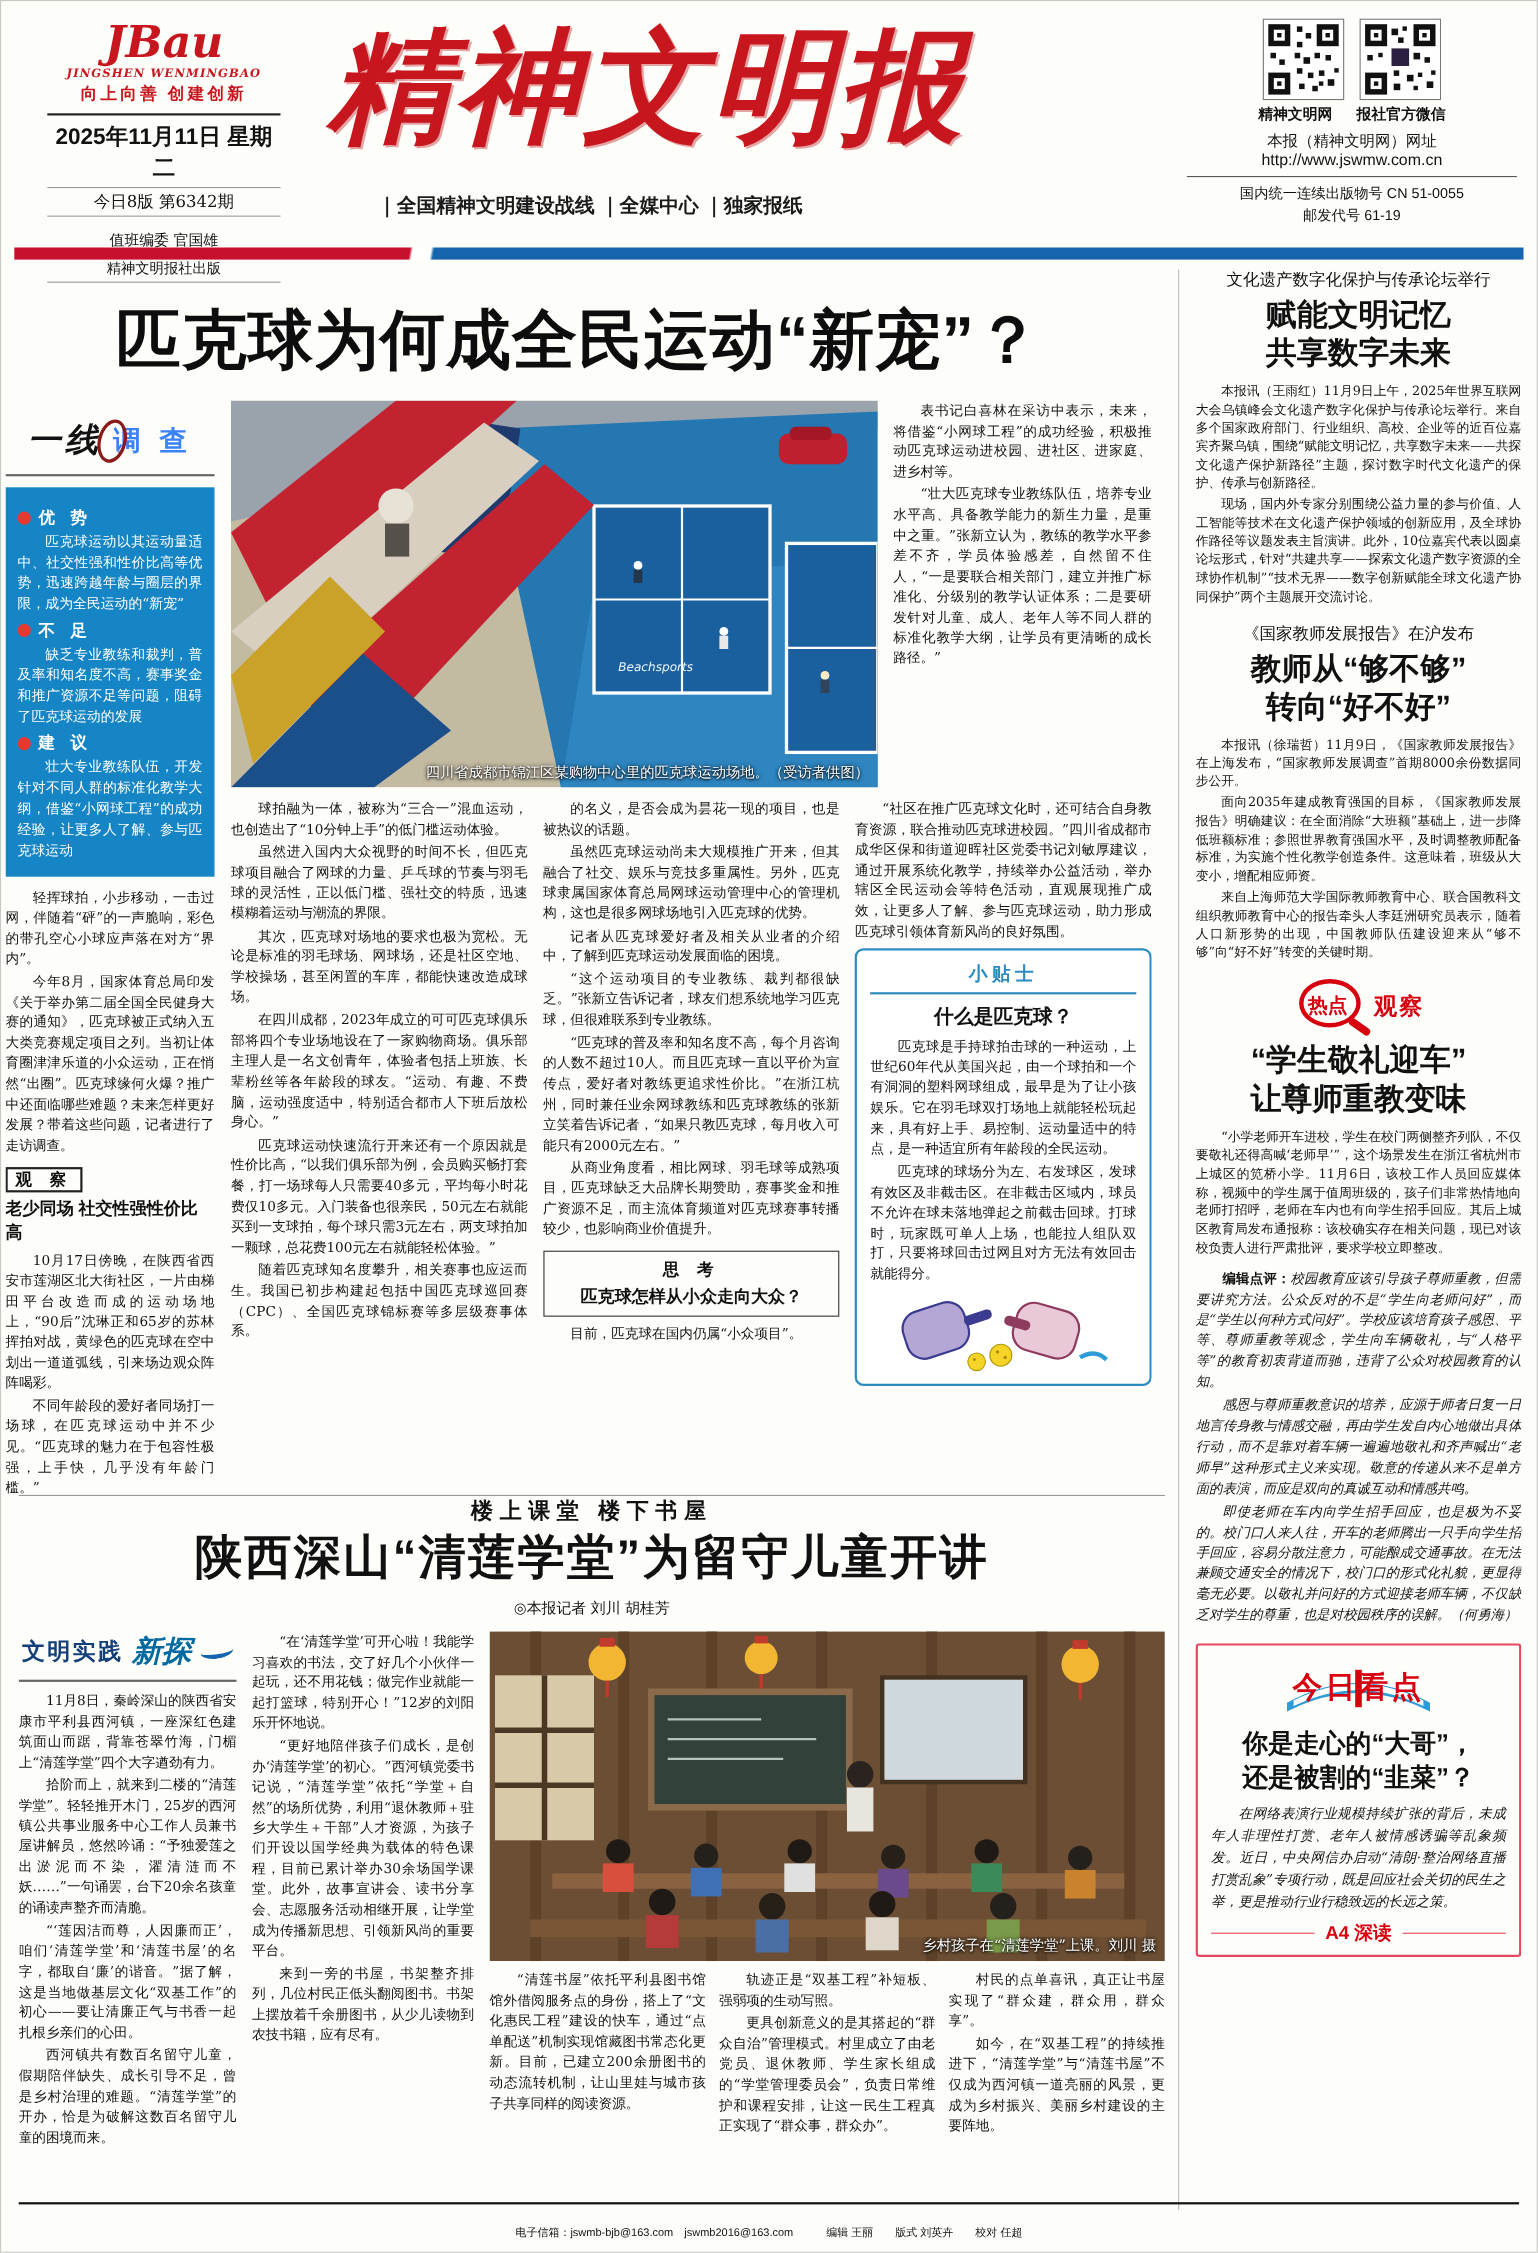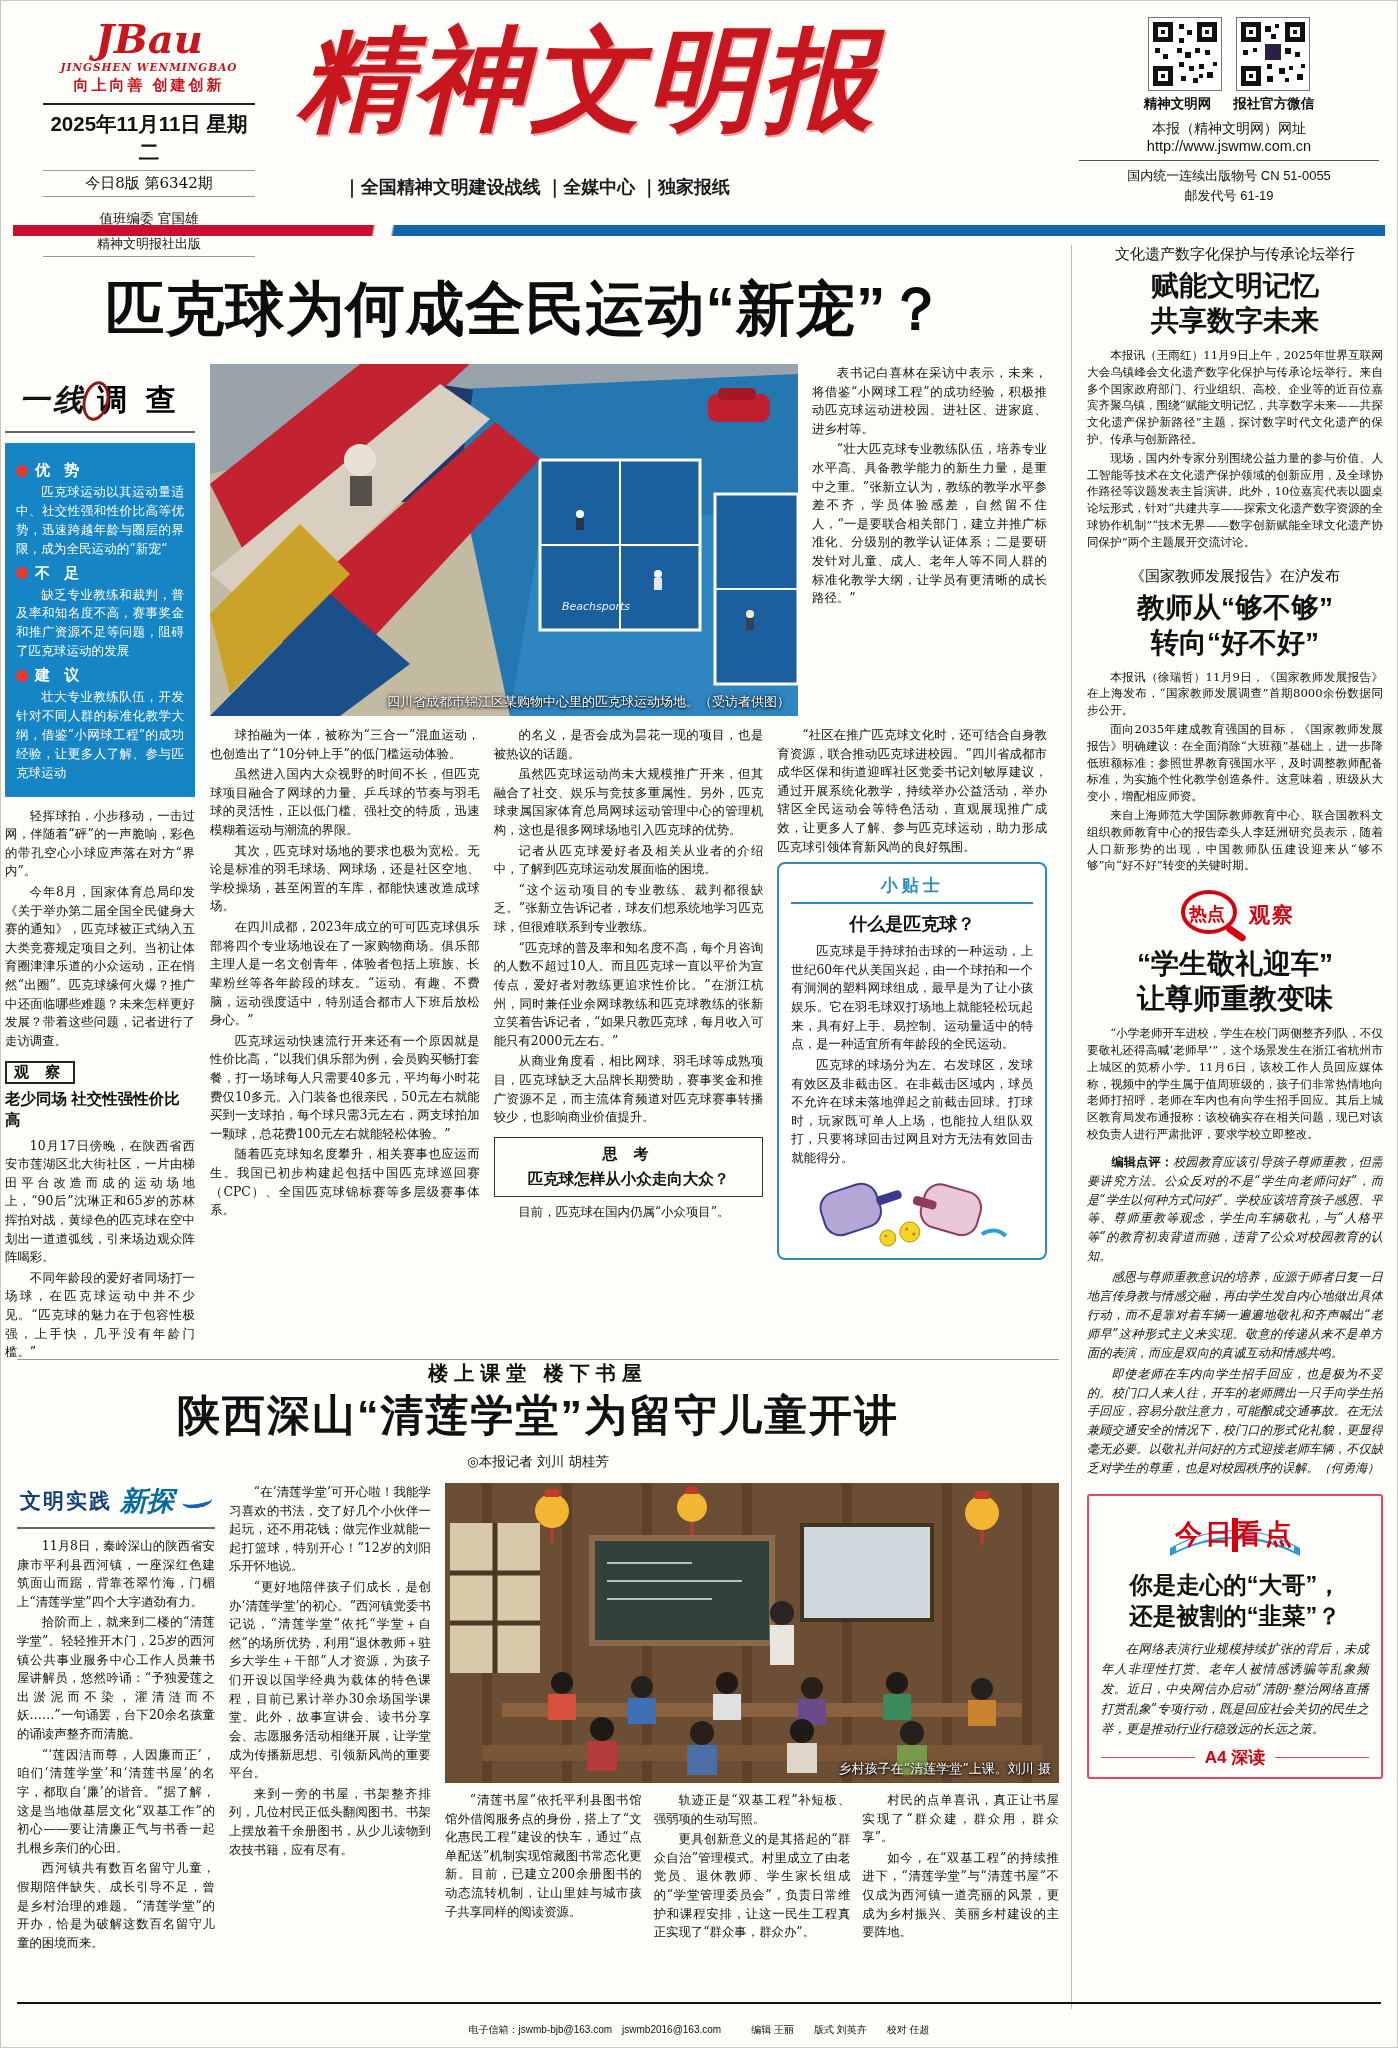--- a/index.html
+++ b/index.html
@@ -34,21 +34,21 @@
   
   .main-col { position:absolute; top:244px; left:4px; width:1042px; height:1108px; overflow:hidden;margin-top:25px; }
   .main-headline { text-align:center; font-family:"Liberation Sans", sans-serif; font-weight:900; font-size:59px; letter-spacing:1px; color:#0d0d0d; }
   .main-byline { text-align:center; font-size:14px; margin-top:9px; color:#222; }
   .article-grid { display:flex; gap:15px; margin-top:14px; }
   .leftrail { width:190px; flex:none; }
   .col p, .rail p, .tipbox p { font-size:12.4px; line-height:1.5; text-align:justify; text-indent:2em; margin-bottom:2px; }
   .logo-survey { display:flex; align-items:center; justify-content:center; border-bottom:2px solid #666; padding:16px 0 10px; margin-bottom:10px; }
   .yx { font-weight:900; font-style:italic; font-size:30px; letter-spacing:4px; }
   .ring { width:26px; height:40px; border:3px solid #8b1a1a; border-radius:50%; transform:rotate(14deg); margin:0 -12px 0 -4px; flex:none; }
-  .dc { color:#000000; font-weight:900; font-size:30px; letter-spacing:5px; font-family:"Liberation Sans", sans-serif; }
+  .dc { color:#3b82f6; font-weight:900; font-size:25px; letter-spacing:5px; font-family:"Liberation Sans", sans-serif; }
   .bluebox { background:#1585c5; color:#fff; padding:13px 11px 11px; margin-bottom:10px; }
   .bluebox .bt { font-weight:bold; font-size:15px; letter-spacing:5px; margin:5px 0 3px; font-family:"Liberation Sans", sans-serif; display:flex; align-items:center; gap:7px; }
   .dot { width:12px; height:12px; border-radius:50%; background:#e8382f; flex:none; }
   .bluebox p { color:#fff; font-size:12.6px; line-height:1.5; text-align:justify; text-indent:2em; margin-bottom:3px; }
   .subhead { margin:10px 0 6px; }
   .sub-label { display:inline-block; border:2px solid #222; padding:0 7px; font-weight:900; font-size:15px; letter-spacing:6px; font-family:"Liberation Sans", sans-serif; }
   .sub-title { font-weight:900; font-size:15.5px; margin-top:5px; font-family:"Liberation Sans", sans-serif; }
   .art-main { flex:1; min-width:0; }
   .top-row { display:flex; gap:14px; }
   .photo1-wrap { position:relative; width:588px; height:352px; flex:none; overflow:hidden; }

